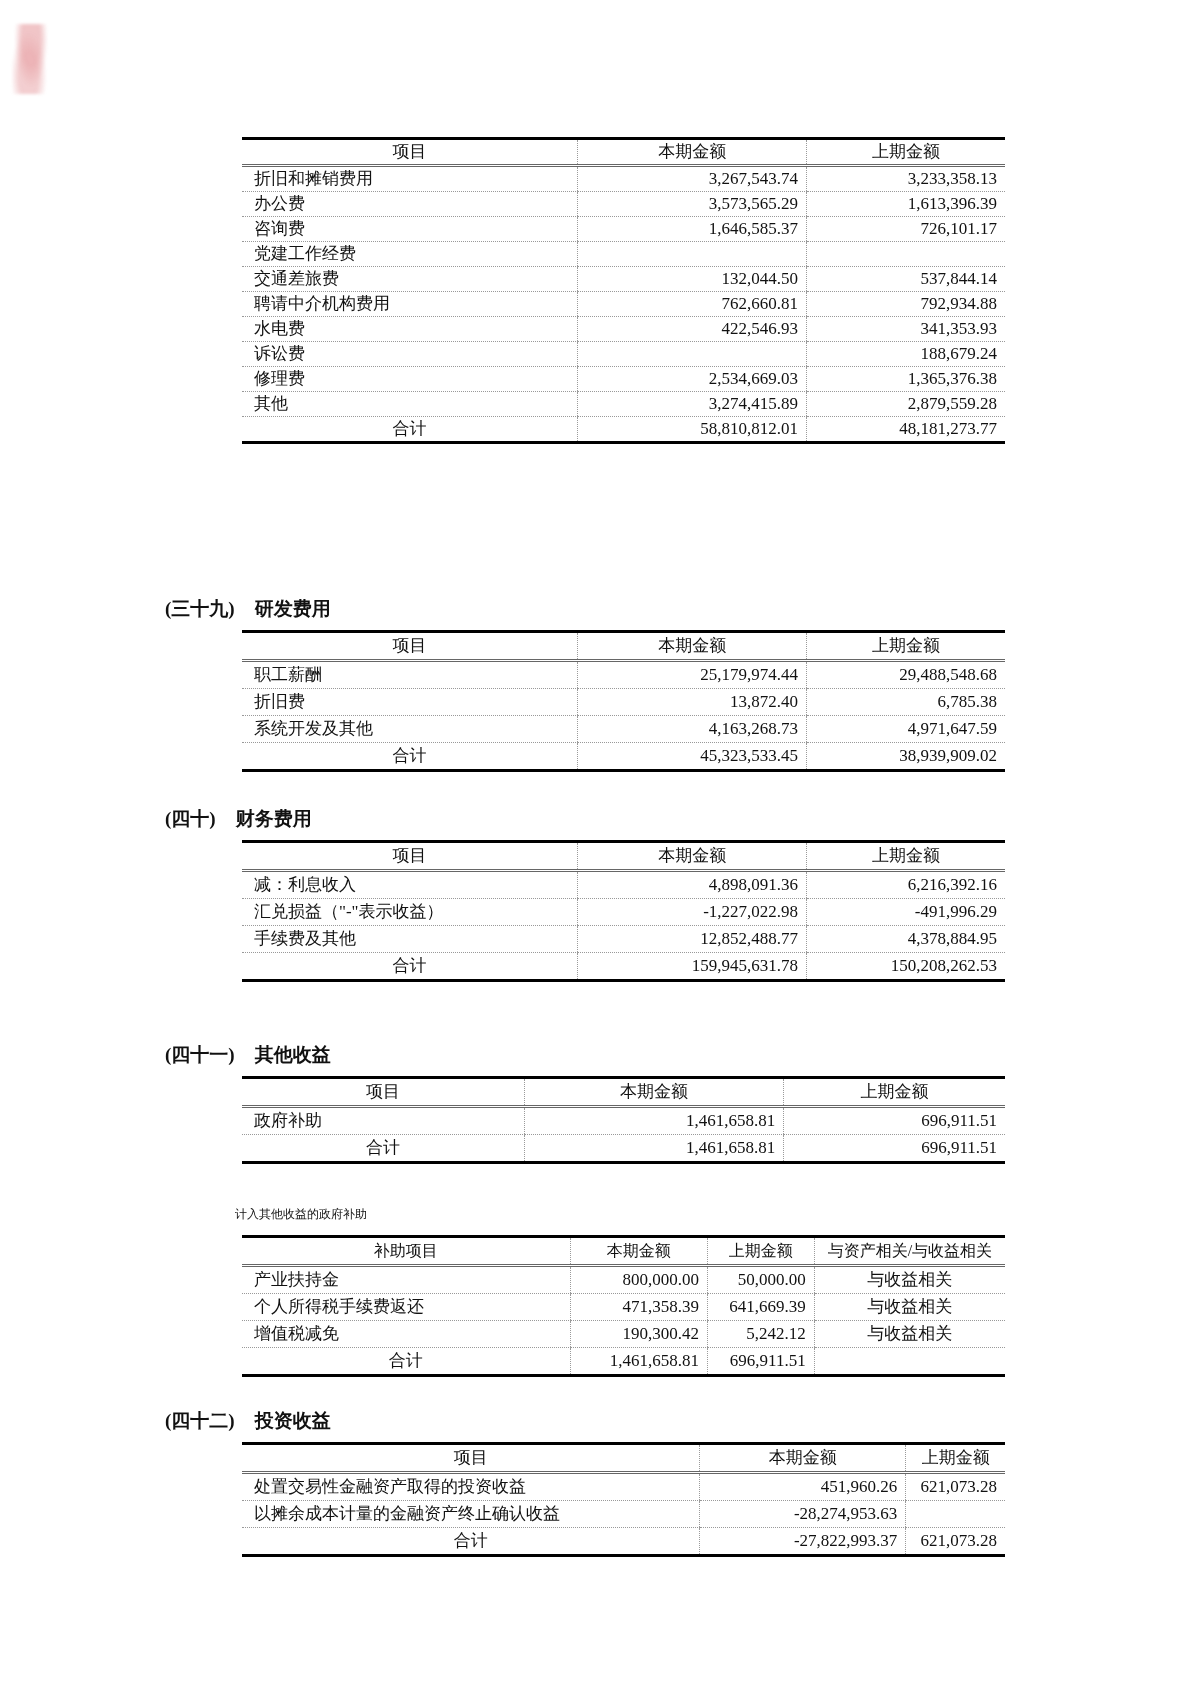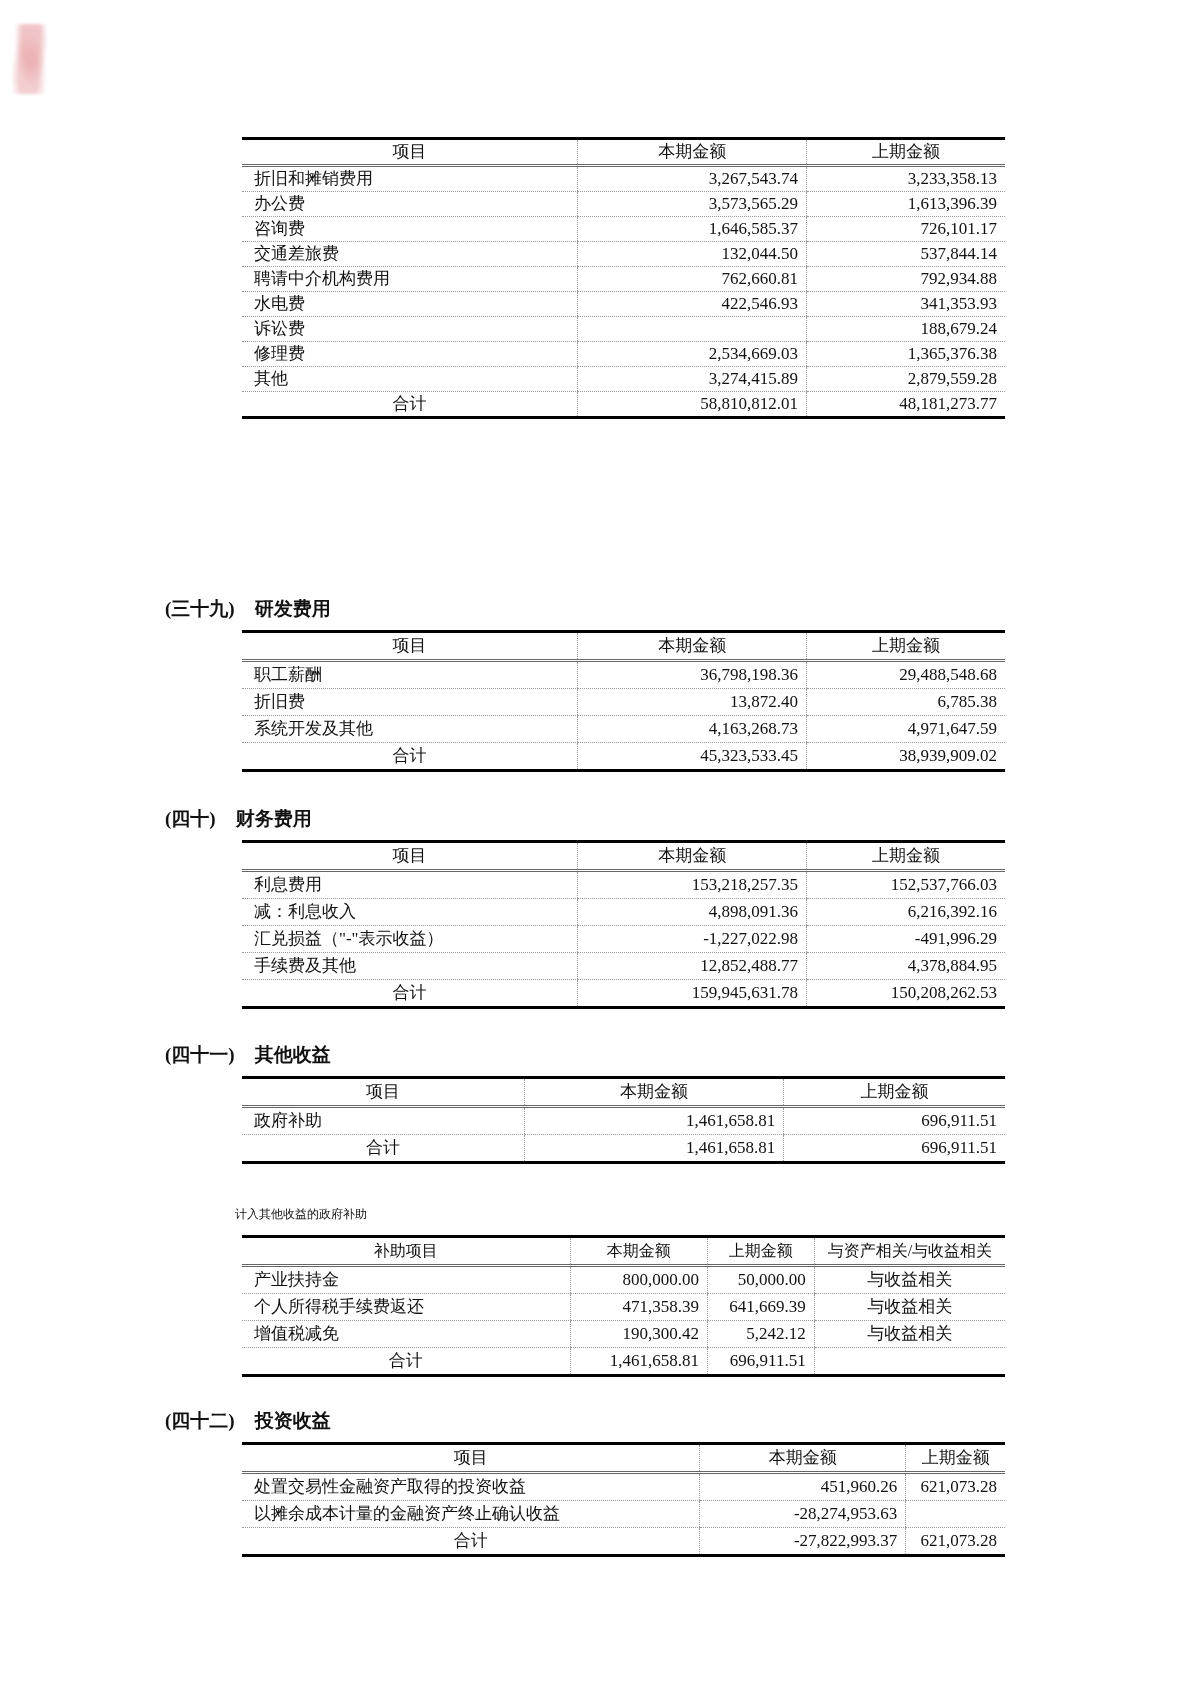--- a/index.html
+++ b/index.html
@@ -83,20 +83,25 @@
             <td>办公费</td>
             <td>3,573,565.29</td>
             <td>1,613,396.39</td>
           </tr>
           <tr>
             <td>咨询费</td>
             <td>1,646,585.37</td>
             <td>726,101.17</td>
           </tr>
           <tr>
+            <td>党建工作经费</td>
+            <td></td>
+            <td></td>
+          </tr>
+          <tr>
             <td>交通差旅费</td>
             <td>132,044.50</td>
             <td>537,844.14</td>
           </tr>
           <tr>
             <td>聘请中介机构费用</td>
             <td>762,660.81</td>
             <td>792,934.88</td>
           </tr>
           <tr>
@@ -141,21 +146,21 @@
     <thead>
           <tr>
             <th>项目</th>
             <th>本期金额</th>
             <th>上期金额</th>
           </tr>
         </thead>
         <tbody>
           <tr>
             <td>职工薪酬</td>
-            <td>36,798,198.36</td>
+            <td>25,179,974.44</td>
             <td>29,488,548.68</td>
           </tr>
           <tr>
             <td>折旧费</td>
             <td>13,872.40</td>
             <td>6,785.38</td>
           </tr>
           <tr>
             <td>系统开发及其他</td>
             <td>4,163,268.73</td>
@@ -181,25 +186,20 @@
           <col style="width:26%">
         </colgroup>
     <thead>
           <tr>
             <th>项目</th>
             <th>本期金额</th>
             <th>上期金额</th>
           </tr>
         </thead>
         <tbody>
-          <tr>
-            <td>利息费用</td>
-            <td>153,218,257.35</td>
-            <td>152,537,766.03</td>
-          </tr>
           <tr>
             <td>减：利息收入</td>
             <td>4,898,091.36</td>
             <td>6,216,392.16</td>
           </tr>
           <tr>
             <td>汇兑损益（"-"表示收益）</td>
             <td>-1,227,022.98</td>
             <td>-491,996.29</td>
           </tr>

